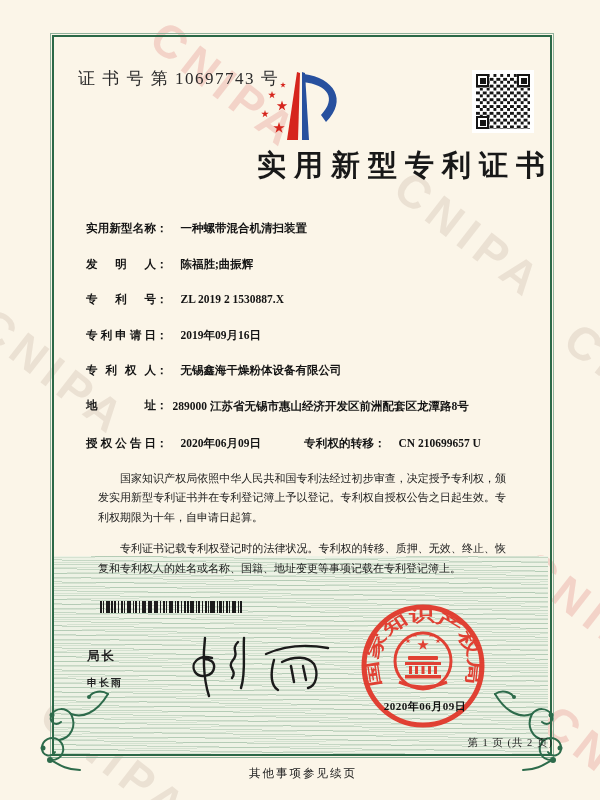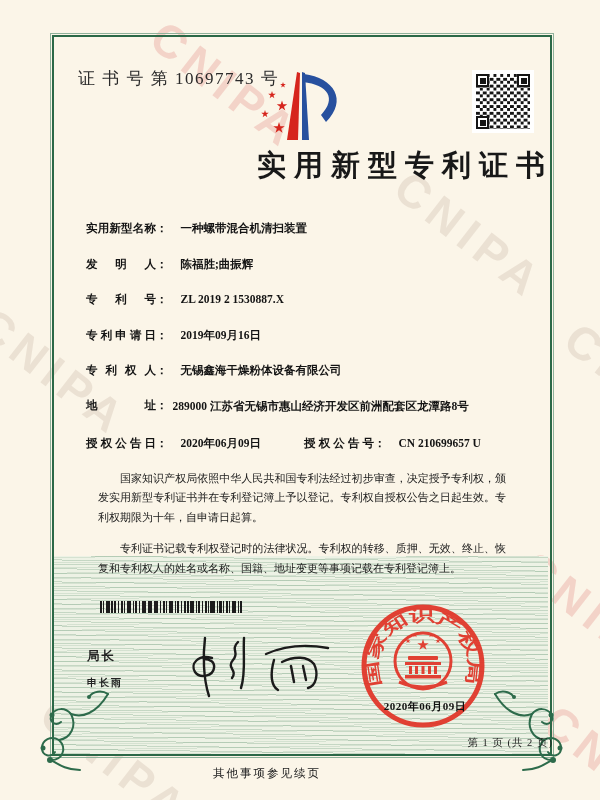--- a/index.html
+++ b/index.html
@@ -47,21 +47,21 @@
       repeating-linear-gradient(90deg,#1c1c1c 0 1px,transparent 1px 11px);}
   .director-title{position:absolute;left:87px;top:648px;font-family:"Liberation Sans","DejaVu Sans",sans-serif;
       font-size:12.5px;font-weight:700;z-index:2;letter-spacing:2px;color:#222;}
   .director-name{position:absolute;left:87px;top:676px;font-family:"Liberation Sans","DejaVu Sans",sans-serif;
       font-size:10px;font-weight:700;z-index:2;letter-spacing:2px;color:#222;}
   .signature{position:absolute;left:186px;top:628px;z-index:2;}
   .seal{position:absolute;left:358px;top:601px;z-index:3;opacity:.93;}
   .seal-date{position:absolute;left:360px;top:699px;width:130px;text-align:center;font-size:11px;font-weight:700;
       color:#101010;z-index:4;letter-spacing:.5px;}
   .page-info{position:absolute;left:50px;width:503px;top:736px;text-align:right;font-size:10.5px;z-index:2;letter-spacing:1px;}
-  .note{position:absolute;left:0;width:534px;top:766px;text-align:center;font-size:11.5px;z-index:2;letter-spacing:2px;color:#222;}
+  .note{position:absolute;left:0;width:534px;top:766px;text-align:center;font-size:11.5px;z-index:2;letter-spacing:2px;color:#222;padding-left:36px;}
   .flourish{position:absolute;z-index:2;}
   .flourish-left{left:36px;top:688px;}
   .flourish-right{left:487px;top:688px;transform:scaleX(-1);}
 </style>
 </head>
 <body>
 
 <div class="page">
 
   <span class="wm wm1 wm-pink">CNIPA</span>
@@ -157,21 +157,21 @@
   </div>
   <div class="field-row r-patentee">
     <span class="fl">专利权人</span><span>：</span><span class="fv">无锡鑫海干燥粉体设备有限公司</span>
   </div>
   <div class="field-row r-address">
     <span class="fl">地址</span><span>：</span><span class="fv-wrap">289000 江苏省无锡市惠山经济开发区前洲配套区龙潭路8号</span>
   </div>
   <div class="field-row r-grant">
     <span class="fl">授权公告日</span><span>：</span><span class="fv">2020年06月09日</span>
     <span class="grant2">
-      <span class="fl">授权公告号</span><span>：</span><span class="fv">CN 210699657 U</span>
+      <span class="fl">专利权的转移</span><span>：</span><span class="fv">CN 210699657 U</span>
     </span>
   </div>
 
   <div class="body-text">
     <p>国家知识产权局依照中华人民共和国专利法经过初步审查，决定授予专利权，颁发实用新型专利证书并在专利登记簿上予以登记。专利权自授权公告之日起生效。专利权期限为十年，自申请日起算。</p>
     <p>专利证书记载专利权登记时的法律状况。专利权的转移、质押、无效、终止、恢复和专利权人的姓名或名称、国籍、地址变更等事项记载在专利登记簿上。</p>
   </div>
 
   <div class="barcode"></div>
 

